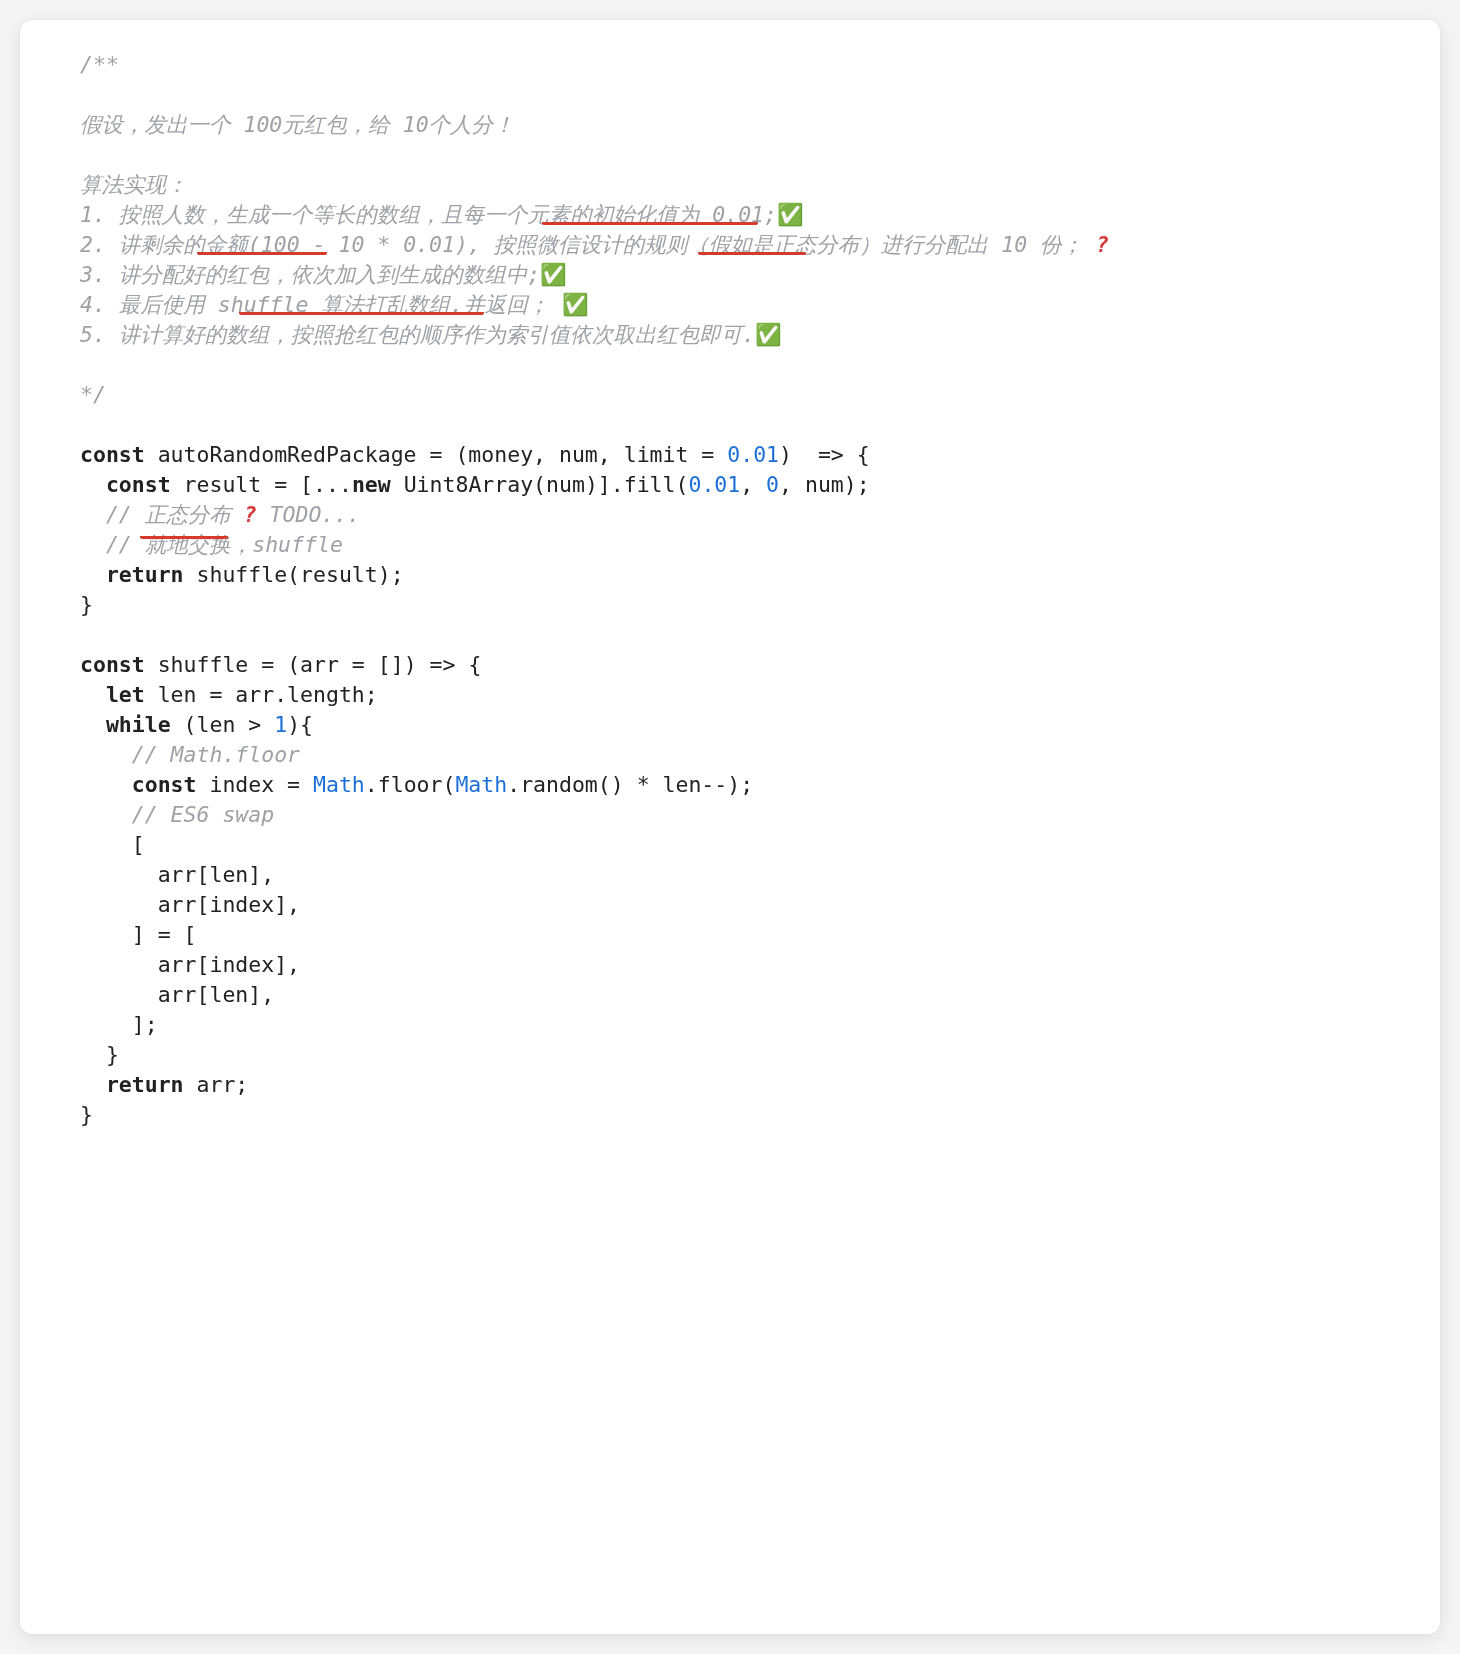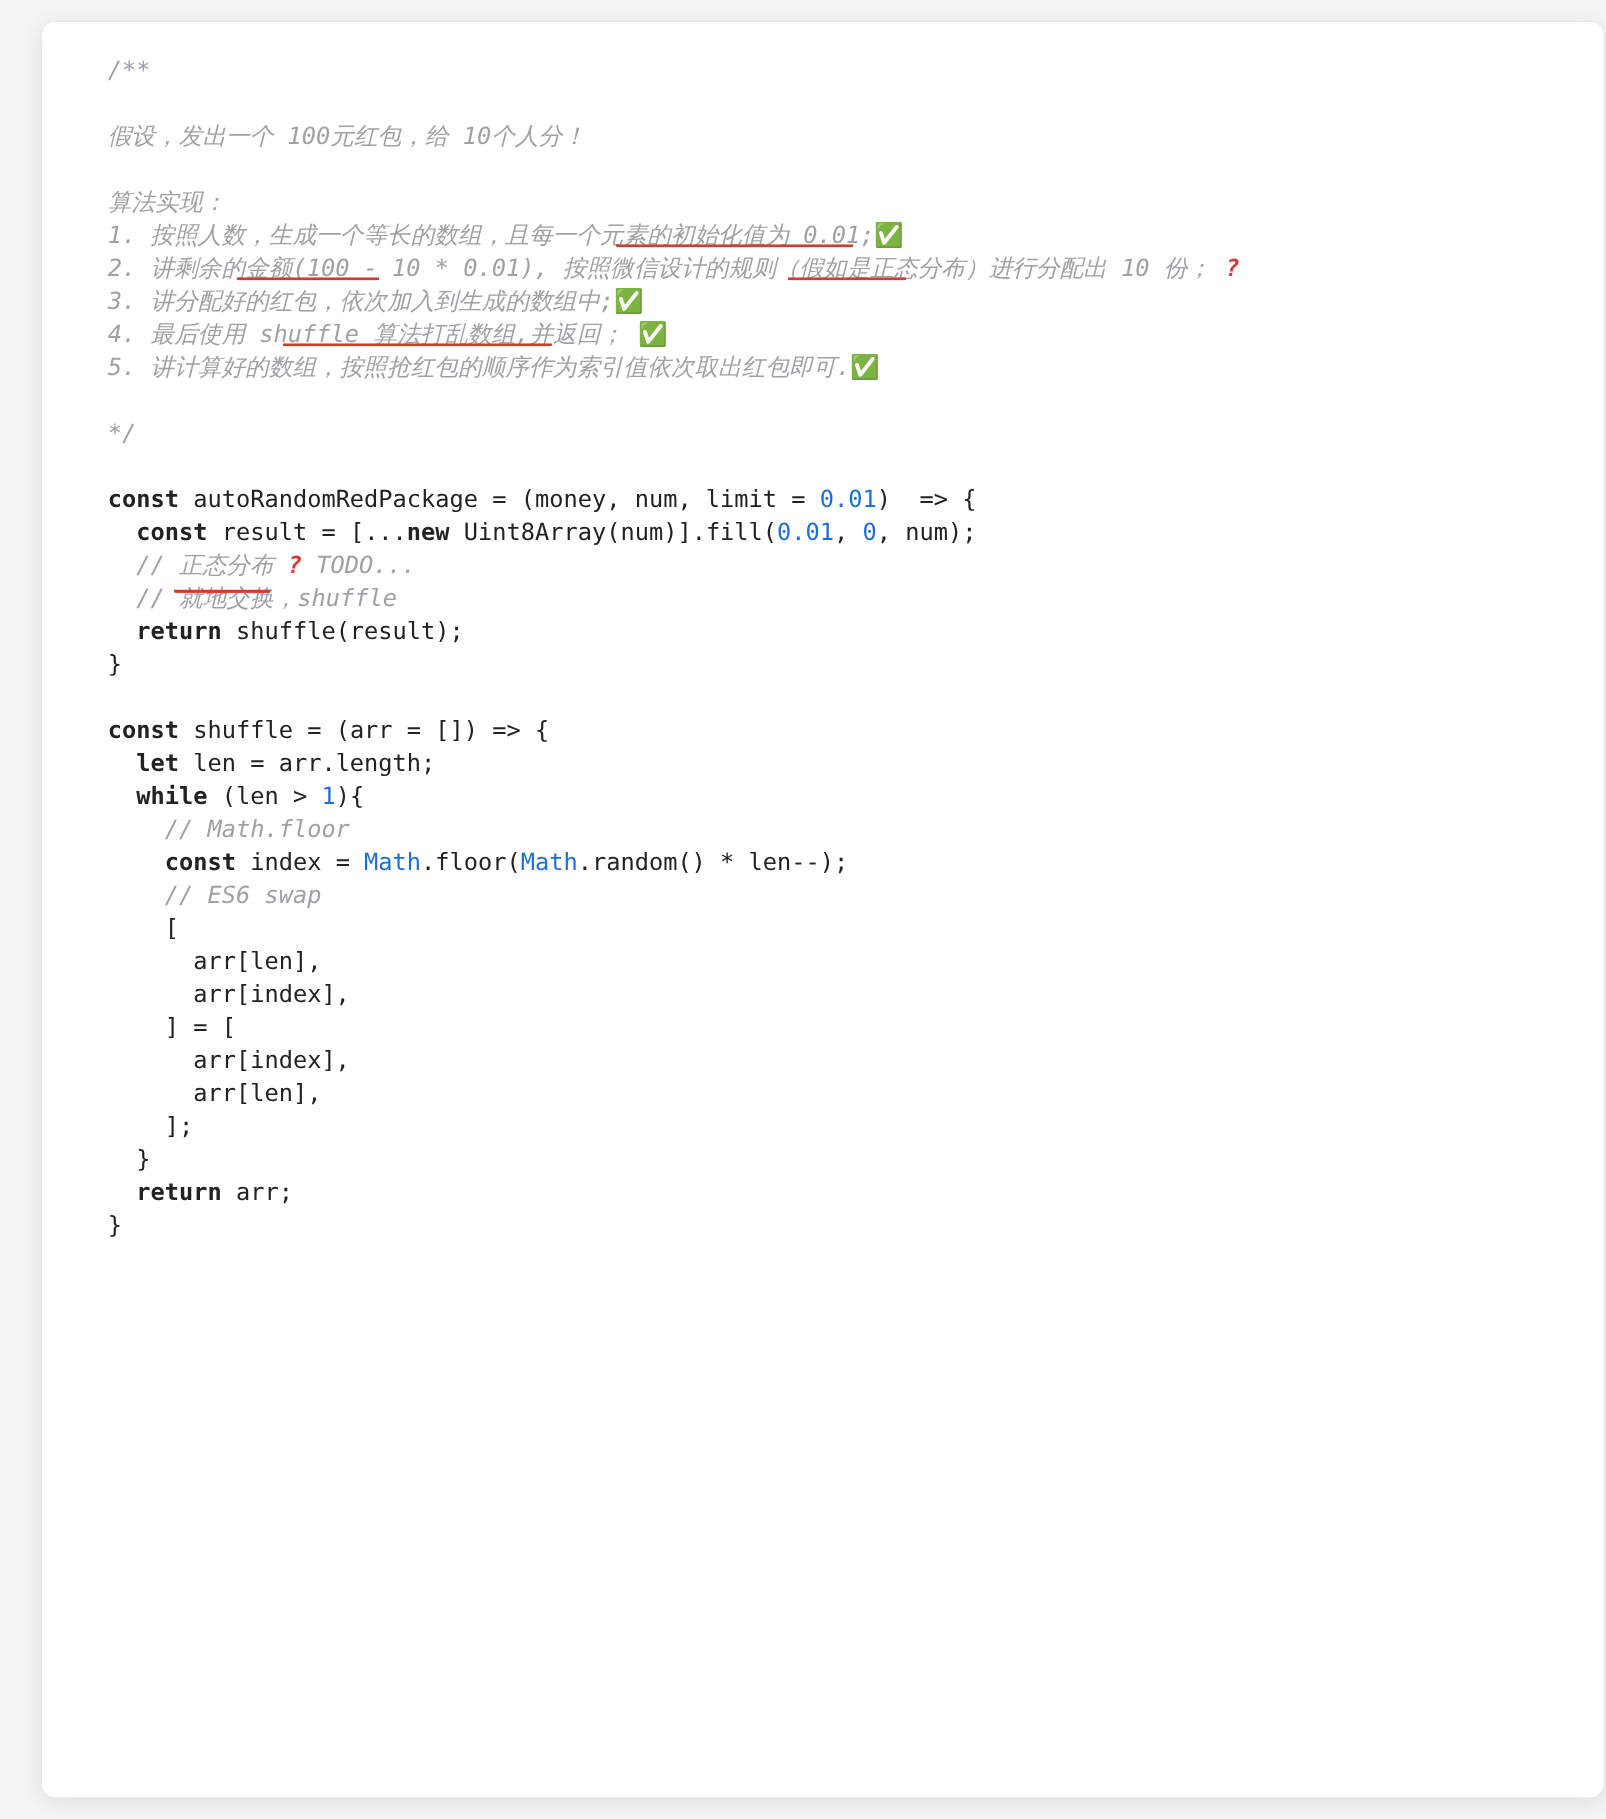--- a/index.html
+++ b/index.html
@@ -10,21 +10,20 @@
   }
   .card {
     background: #fff;
     width: 1420px;
     height: 1614px;
     border-radius: 12px;
     box-shadow: 0 4px 20px rgba(0,0,0,0.1), 0 0 0 1px rgba(0,0,0,0.02);
     padding: 30px 60px 30px 60px;
     overflow: hidden;
     position: relative;
-    margin-left: 18px;
   }
   pre {
     font-family: inherit;
     font-size: 21.5px;
     line-height: 30px;
     white-space: pre;
     font-weight: 500;
   }
   .c { color: #a0a1a7; font-style: italic; } 
   .kw { color: #222; font-weight: 700; }     

